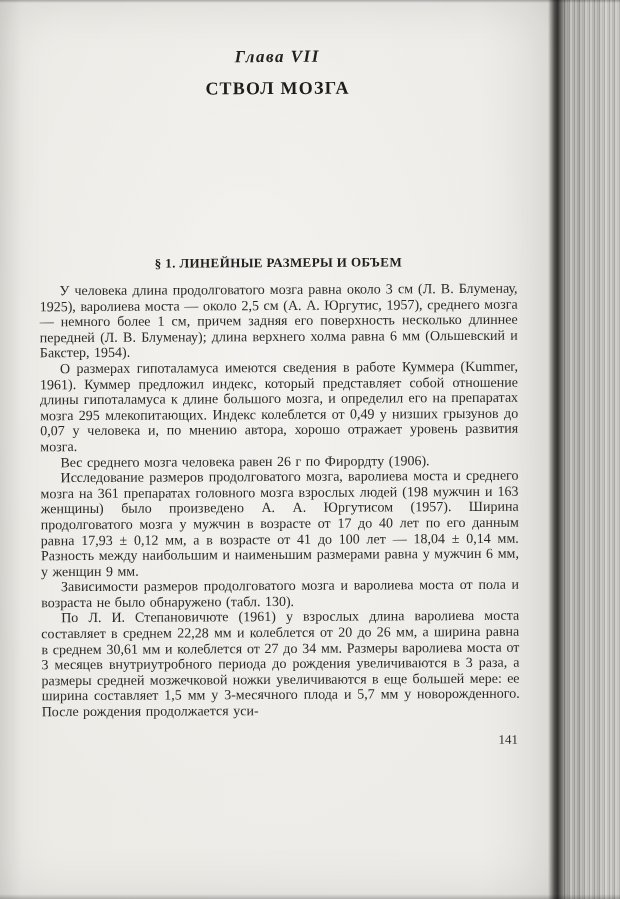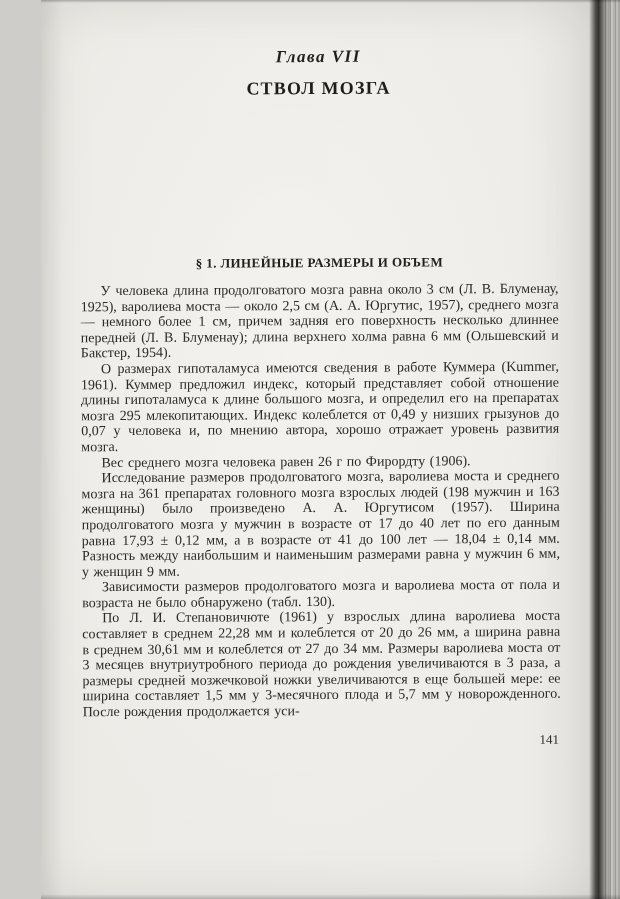--- a/index.html
+++ b/index.html
@@ -10,21 +10,20 @@
       width: 620px;
       height: 899px;
       position: relative;
       overflow: hidden;
       background: #cfcdc9;
       font-family: "Liberation Serif", serif;
     }
     .scan {
       position: absolute;
       inset: 0;
-      margin-left: 41px;
     }
     
     .paper {
       position: absolute;
       left: 0;
       top: 0;
       width: 554px;
       height: 899px;
       background:
         radial-gradient(ellipse at 45% 40%, rgba(255,255,255,0.35), rgba(0,0,0,0) 70%),

